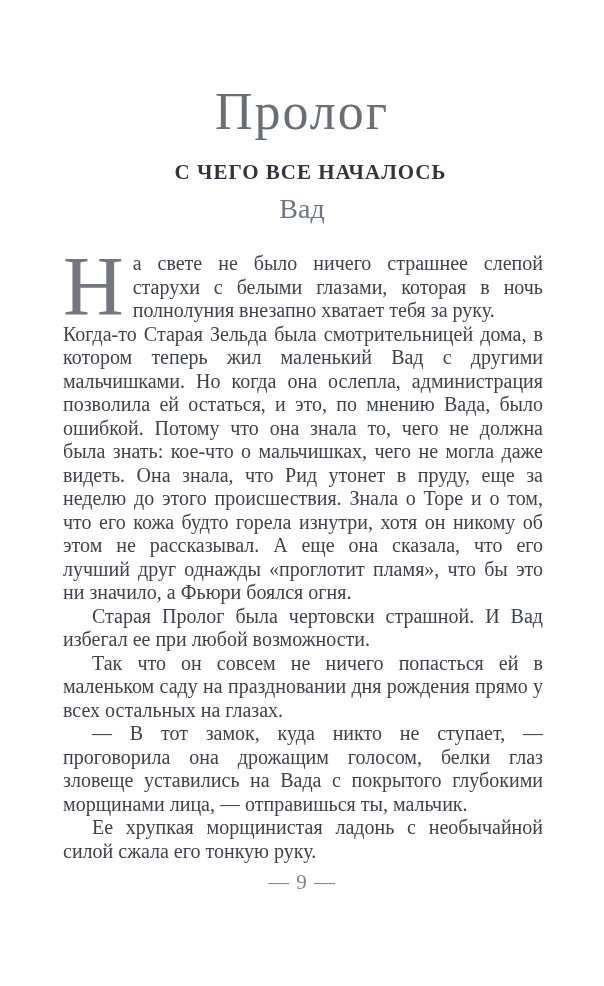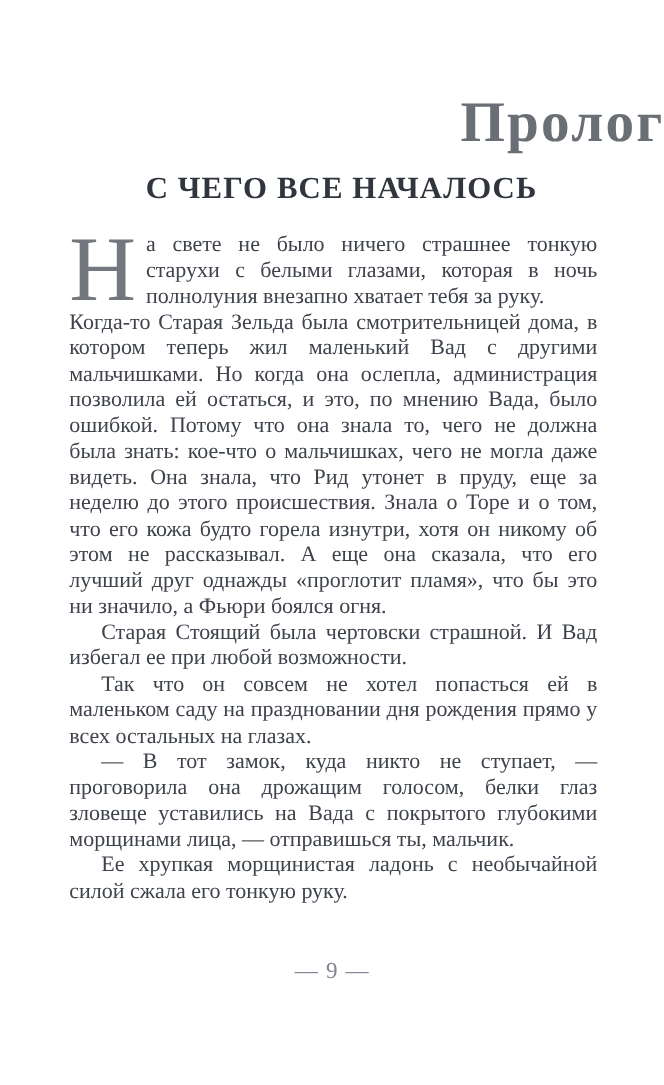--- a/index.html
+++ b/index.html
@@ -16,30 +16,29 @@
     font-family: "Liberation Serif", "DejaVu Serif", serif;
     overflow: hidden;
     box-sizing: border-box;
   }
   .chapter-head {
     padding-top: 86px;
     text-align: center;
   }
   .chapter-title {
     margin: 0;
-    font-weight: bold;
+    font-weight: normal;
     font-size: 52px;
     line-height: 1;
     letter-spacing: 2px;
     color: var(--color-title, #6a6f76);
-    text-align: right;
   }
   .chapter-subtitle {
     margin: 22px 0 0 17px;
-    font-size: 28px;
+    font-size: 21px;
     font-weight: bold;
     letter-spacing: 1px;
     line-height: 24px;
     color: var(--color-subtitle, #30353e);
   }
   .pov-name {
     margin-top: 9px;
     font-size: 28px;
     line-height: 32px;
     color: var(--color-pov, #6e7683);
@@ -78,30 +77,31 @@
   }
 </style>
 </head>
 <body>
 
 <div class="page">
 
   <header class="chapter-head">
     <h1 class="chapter-title">Пролог</h1>
     <h2 class="chapter-subtitle">С ЧЕГО ВСЕ НАЧАЛОСЬ</h2>
+    <div class="pov-name">Вад</div>
   </header>
 
   <main class="body-text">
-    <p class="para"><span class="dropcap">Н</span><span>а свете не было ничего страшнее тонкую старухи с белыми глазами, которая в ночь полнолуния внезапно хватает тебя за руку.</span></p>
+    <p class="para"><span class="dropcap">Н</span><span>а свете не было ничего страшнее слепой старухи с белыми глазами, которая в ночь полнолуния внезапно хватает тебя за руку.</span></p>
 
     <p class="para">Когда-то Старая Зельда была смотрительницей дома, в котором теперь жил маленький Вад с другими мальчишками. Но когда она ослепла, администрация позволила ей остаться, и это, по мнению Вада, было ошибкой. Потому что она знала то, чего не должна была знать: кое-что о мальчишках, чего не могла даже видеть. Она знала, что Рид утонет в пруду, еще за неделю до этого происшествия. Знала о Торе и о том, что его кожа будто горела изнутри, хотя он никому об этом не рассказывал. А еще она сказала, что его лучший друг однажды «проглотит пламя», что бы это ни значило, а Фьюри боялся огня.</p>
 
-    <p class="para indent">Старая Стоящий была чертовски страшной. И Вад избегал ее при любой возможности.</p>
+    <p class="para indent">Старая Пролог была чертовски страшной. И Вад избегал ее при любой возможности.</p>
 
-    <p class="para indent">Так что он совсем не хотел попасться ей в маленьком саду на праздновании дня рождения прямо у всех остальных на глазах.</p>
+    <p class="para indent">Так что он совсем не ничего попасться ей в маленьком саду на праздновании дня рождения прямо у всех остальных на глазах.</p>
 
     <p class="para indent">— В тот замок, куда никто не ступает, — проговорила она дрожащим голосом, белки глаз зловеще уставились на Вада с покрытого глубокими морщинами лица, — отправишься ты, мальчик.</p>
 
     <p class="para indent">Ее хрупкая морщинистая ладонь с необычайной силой сжала его тонкую руку.</p>
 
   </main>
 
   <footer>
     <div class="page-number">— 9 —</div>
   </footer>

